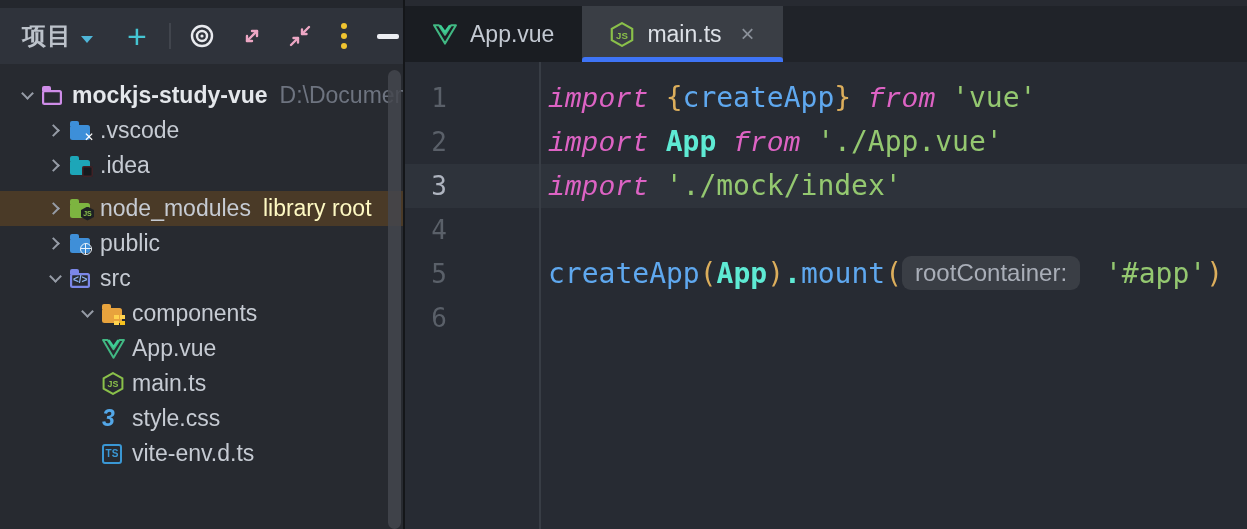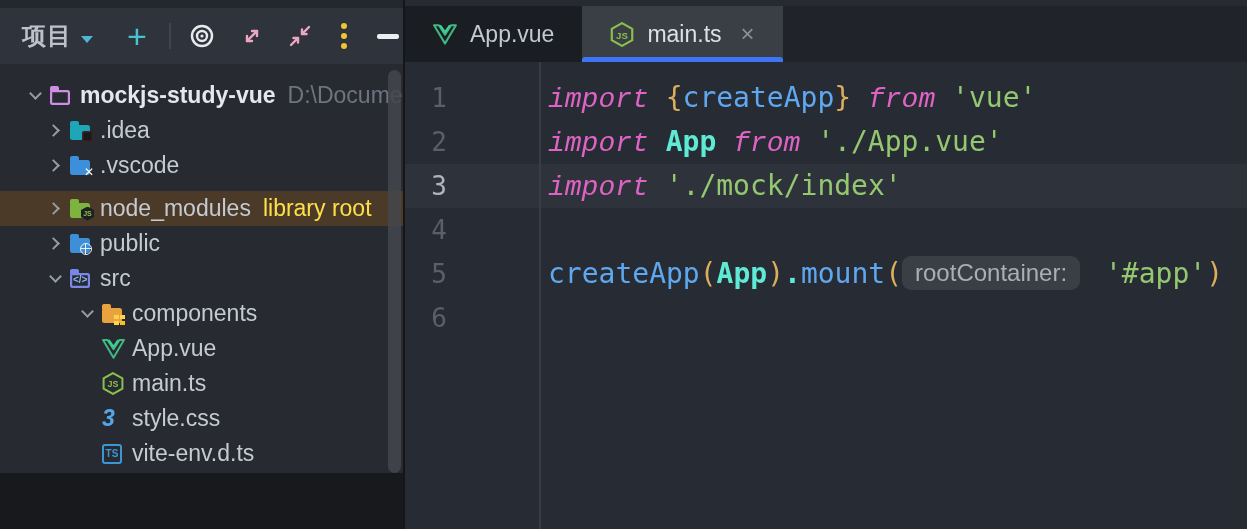--- a/index.html
+++ b/index.html
@@ -2,45 +2,45 @@
 <html><head>
 <meta charset="utf-8">
 <style>
   * { margin:0; padding:0; box-sizing:border-box; }
   html,body { background:#17191d; }
   body { width:1247px; height:529px; overflow:hidden;
          font-family:"Liberation Sans","DejaVu Sans",sans-serif; }
   .app { display:flex; width:1247px; height:529px; }
 
   
-  .left-panel { width:403px; height:473px; background:#272a30; position:relative;
+  .left-panel { width:403px; height:529px; background:#272a30; position:relative;
                 flex:none; overflow:hidden; }
   .panel-header { height:64px; background:#2f333b; border-top:8px solid #24272d;
                   display:flex; align-items:center; padding-left:22px; }
   .ph-title { font-size:24px; font-weight:bold; color:#bcc2ca; letter-spacing:1px; }
   .ph-caret { width:0; height:0; border-left:6px solid transparent; border-right:6px solid transparent;
               border-top:7px solid #4fb6d8; margin:6px 0 0 9px; }
   .ph-plus { color:#45c5d2; font-size:34px; font-weight:300; line-height:26px; margin-left:34px; }
   .ph-divider { width:2px; height:26px; background:#41454d; margin-left:22px; }
   .ph-ico { margin-left:20px; display:flex; align-items:center; }
   .ph-kebab { display:flex; flex-direction:column; gap:4px; margin-left:28px; }
   .ph-kebab i { width:6px; height:6px; border-radius:50%; background:#f0c430; }
   .ph-minus { width:22px; height:5px; background:#eceef2; border-radius:2px; margin-left:30px; }
 
   .tree { padding-top:14px; position:relative; }
   .row { height:35px; display:flex; align-items:center; font-size:23px; color:#c6cbd3;
          white-space:nowrap; position:relative; }
-  .p1 { padding-left:20px;text-align:right; } .p2 { padding-left:40px; } .p3 { padding-left:72px; } .p4 { padding-left:104px; }
+  .p1 { padding-left:12px;text-align:right; } .p2 { padding-left:40px; } .p3 { padding-left:72px; } .p4 { padding-left:104px; }
   .chev-slot { width:30px; display:flex; justify-content:center; align-items:center; flex:none; }
   .icon-slot { width:28px; display:flex; justify-content:flex-start; align-items:center; flex:none; position:relative; z-index:1;}
   .lbl { margin-left:2px; position:relative; z-index:1; }
   .lbl.bold { font-weight:bold; color:#e4e7eb; }
   .secondary { color:#6e7480; margin-left:12px; position:relative; z-index:1;}
   .row.library { background:#4a3a27;margin-top:8px; }
-  .row.library .secondary { color:#fde047; }
+  .row.library .secondary { color:#fef9c3; }
   .row.selected::before { content:""; position:absolute; left:24px; right:22px; top:1px; bottom:1px;
                           background:#3c70e1; border-radius:8px; }
   .row.selected .lbl { color:#ffffff; }
 
   .chev { width:9px; height:9px; border-right:2.4px solid #969ca6; border-bottom:2.4px solid #969ca6; }
   .chev.down { transform:rotate(45deg); margin-top:-4px; }
   .chev.right { transform:rotate(-45deg); margin-left:-3px; }
 
   
   .fold { position:relative; width:20px; height:15px; border-radius:2.5px; background:var(--c); margin-top:3px; }
@@ -157,37 +157,37 @@
           </span>
         <span class="lbl bold">mockjs-study-vue</span>
         <span class="secondary">D:\Documen</span>
       </div>
 
       <div class="row p2">
         <span class="chev-slot">
             <i class="chev right"></i>
           </span>
         <span class="icon-slot">
+            <span class="fold" style="--c:#3d8fd9">
+              <span class="badge b-vscode"></span>
+            </span>
+          </span>
+        <span class="lbl">.vscode</span>
+      </div>
+
+      <div class="row p2">
+        <span class="chev-slot">
+            <i class="chev right"></i>
+          </span>
+        <span class="icon-slot">
             <span class="fold" style="--c:#1da6b8">
               <span class="badge b-idea"></span>
             </span>
           </span>
         <span class="lbl">.idea</span>
-      </div>
-
-      <div class="row p2">
-        <span class="chev-slot">
-            <i class="chev right"></i>
-          </span>
-        <span class="icon-slot">
-            <span class="fold" style="--c:#3d8fd9">
-              <span class="badge b-vscode"></span>
-            </span>
-          </span>
-        <span class="lbl">.vscode</span>
       </div>
 
       <div class="row p2 library">
         <span class="chev-slot">
             <i class="chev right"></i>
           </span>
         <span class="icon-slot">
             <span class="fold" style="--c:#7db440">
               <span class="badge b-hex"></span>
             </span>

